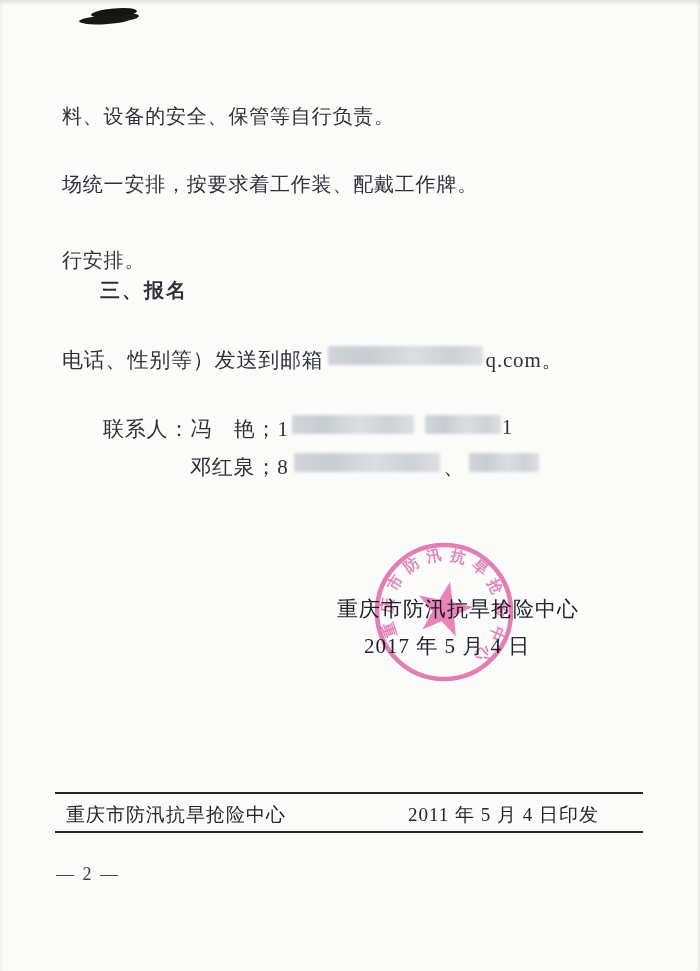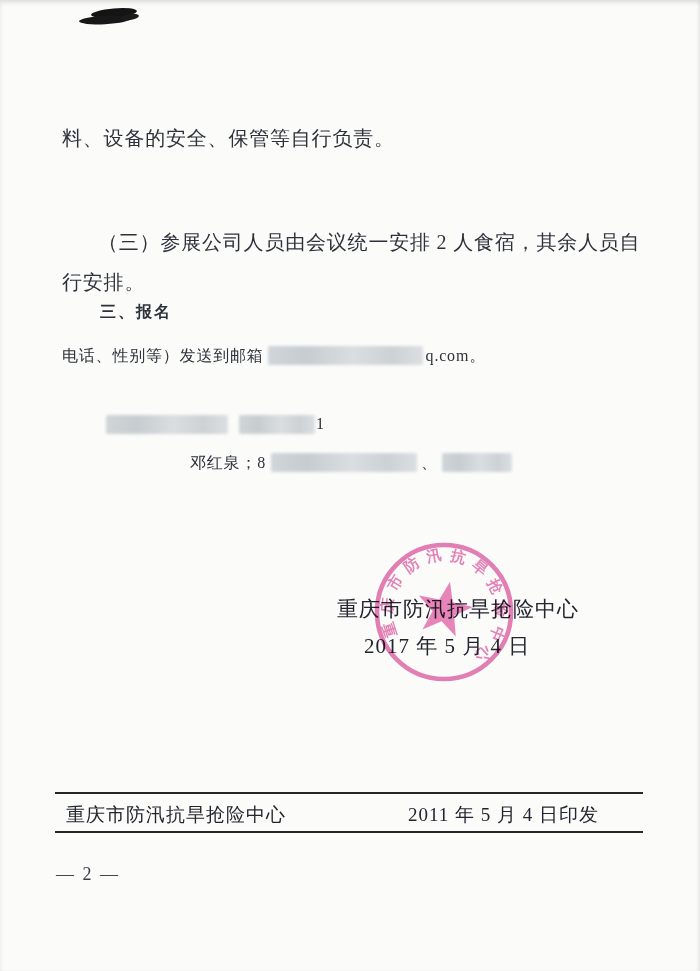--- a/index.html
+++ b/index.html
@@ -13,33 +13,32 @@
     font-family:"Liberation Serif","DejaVu Serif",serif;
     color:#2e313a;
     box-shadow:inset 0 3px 4px rgba(0,0,0,.10), inset -2px 0 3px rgba(0,0,0,.04);
   }
   .line{
     position:absolute;
     font-size:20px;
     letter-spacing:.8px;
     white-space:nowrap;
     line-height:26px;
-    margin-top:22px;
   }
   .heading{
     font-family:"Liberation Sans","DejaVu Sans",sans-serif;
     font-weight:bold;
     letter-spacing:2px;
-    font-size:16px;
+    font-size:20px;
   }
   .row{
     position:absolute;
     display:flex;
     white-space:nowrap;
-    font-size:16px;
+    font-size:21px;
     letter-spacing:.8px;
   }
   .redact{
     display:inline-block;
     height:19px;
     border-radius:2px;
     background:linear-gradient(90deg,#ccd1d5,#c2c8cc 25%,#d7dbde 55%,#c8cdd1 80%,#d9dcdf);
     filter:blur(1.4px);
     opacity:.9;
   }
@@ -85,31 +84,32 @@
 
 <div class="page">
 
   <svg class="blob" width="66" height="28" viewBox="0 0 66 28">
     <ellipse cx="36" cy="10" rx="23" ry="4.6" transform="rotate(-5 36 10)" fill="#141414"></ellipse>
     <ellipse cx="27" cy="17" rx="26" ry="4.2" transform="rotate(-3 27 17)" fill="#181818"></ellipse>
     <ellipse cx="52" cy="14" rx="9" ry="3" transform="rotate(-8 52 14)" fill="#1b1b1b"></ellipse>
   </svg>
 
   <div class="line" style="left:62px;top:103px">料、设备的安全、保管等自行负责。</div>
-  <div class="line" style="left:98px;top:207px">（三）参展公司人员由会议统一安排 2 人食宿，其余人员自</div>
+  <div class="line" style="left:62px;top:171px">场统一安排，按要求着工作装、配戴工作牌。</div>
   <div class="line" style="left:62px;top:247px">行安排。</div>
   <div class="line heading" style="left:100px;top:277px">三、报名</div>
 
   <div class="row" style="left:62px;top:346px">
     <span>电话、性别等）发送到邮箱</span>
     <span class="redact" style="width:155px;margin:0 3px 0 4px"></span>
     <span>q.com。</span>
   </div>
 
   <div class="row" style="left:103px;top:415px">
+    <span>联系人：冯　艳；1</span>
     <span class="redact" style="width:122px;margin-left:3px"></span>
     <span class="redact" style="width:76px;margin-left:11px"></span>
     <span style="margin-left:1px">1</span>
   </div>
 
   <div class="row" style="left:190px;top:453px">
     <span>邓红泉；8</span>
     <span class="redact" style="width:146px;margin-left:5px"></span>
     <span style="margin-left:4px">、</span>
     <span class="redact" style="width:70px;margin-left:4px"></span>

